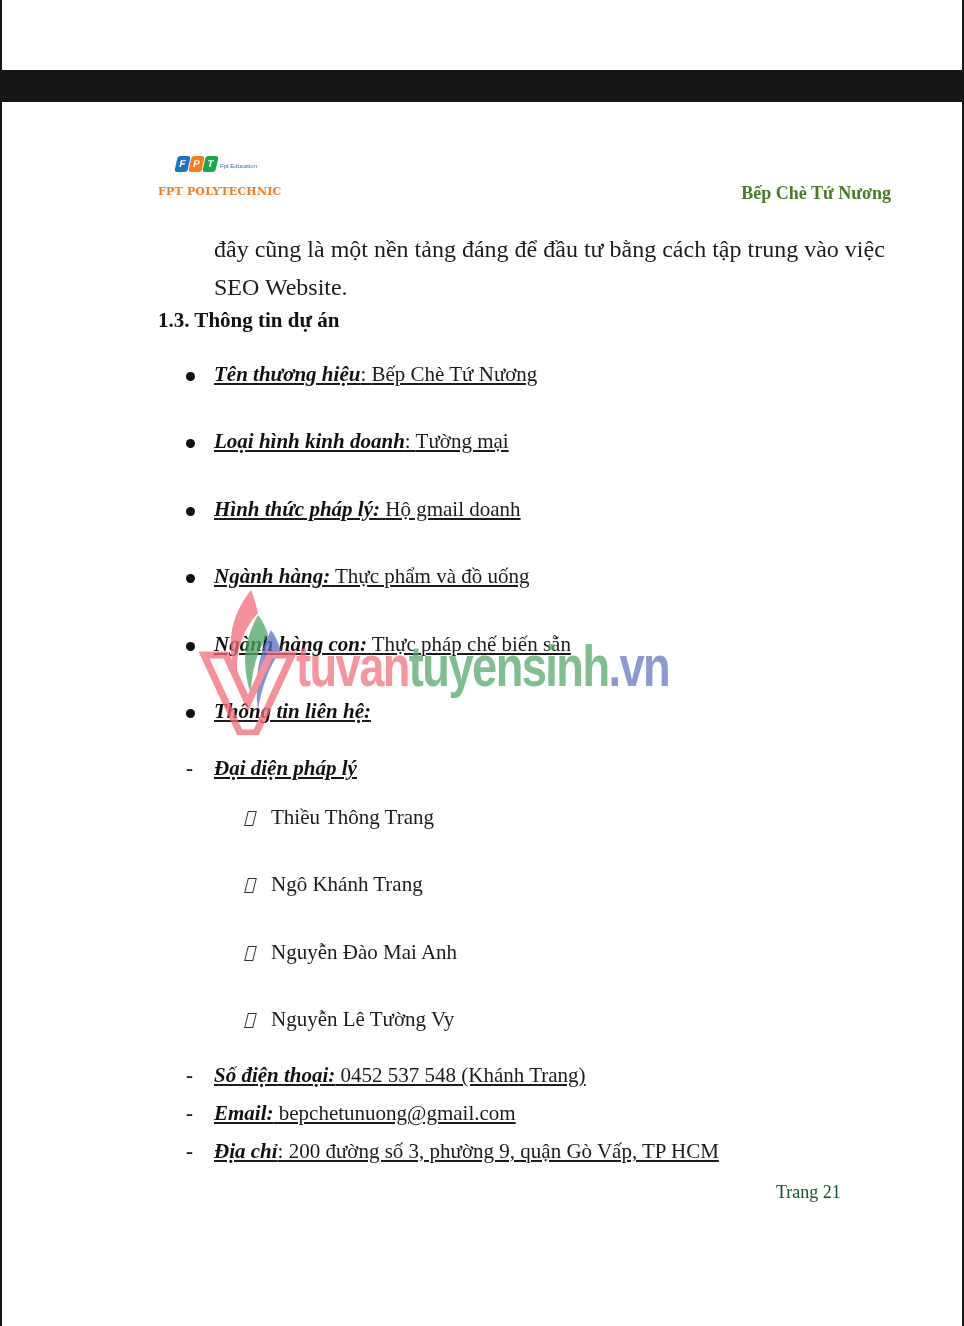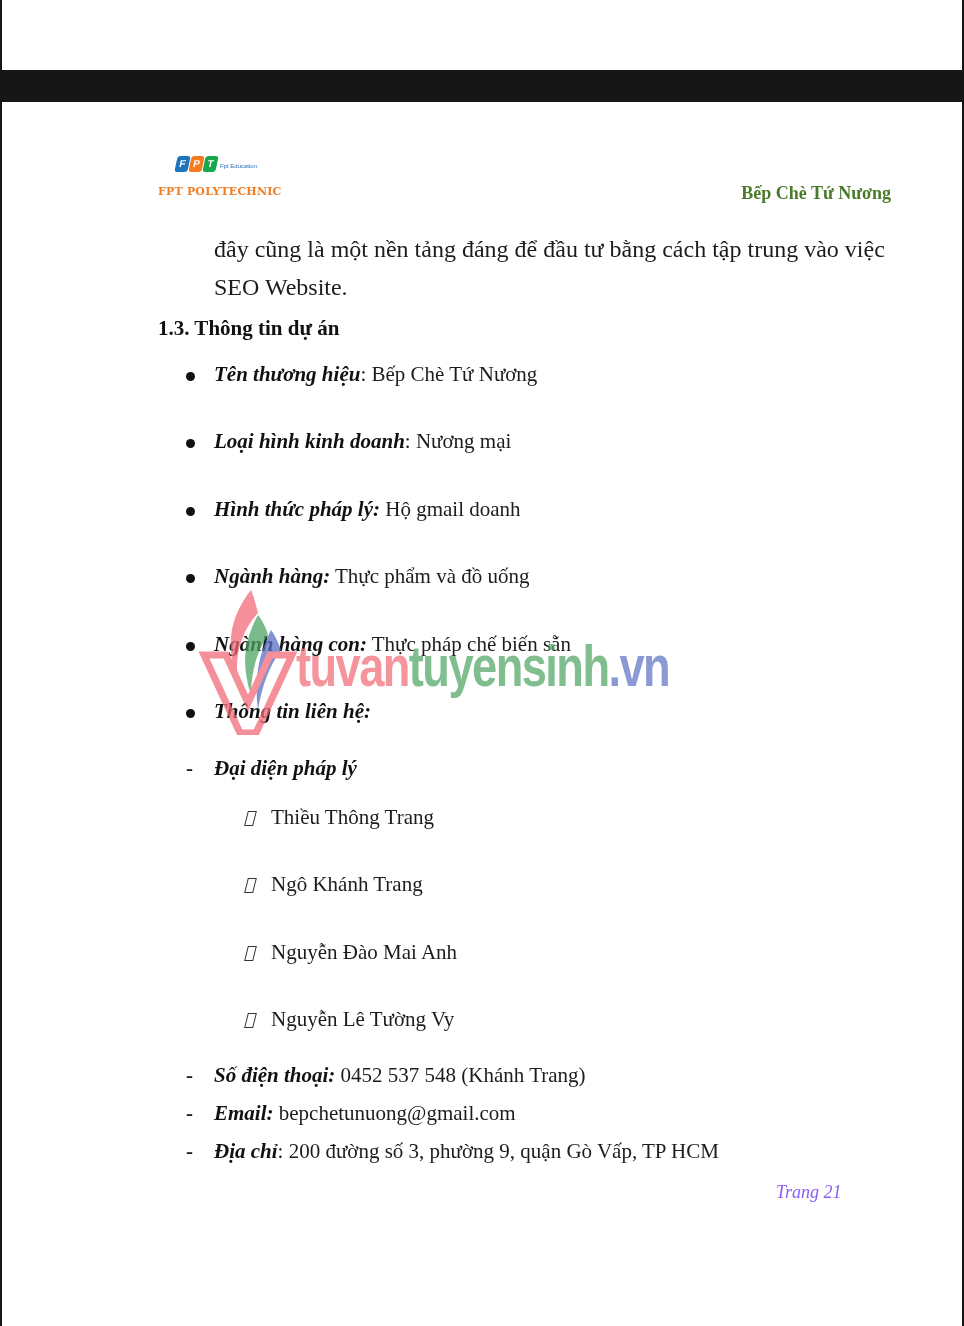--- a/index.html
+++ b/index.html
@@ -37,43 +37,43 @@
     .header-title {
       position: absolute; right: 73px; top: 183px;
       font: bold 18px "Liberation Serif", serif; color: #4a7a2a; white-space: nowrap;
     }
 
     
     .para {
       position: absolute; left: 214px; font-size: 24px; white-space: nowrap; color: #1c1c1c;
     }
     .heading {
-      position: absolute; left: 158px; top: 316px;
+      position: absolute; left: 158px; top: 308px;
       font-size: 21px; font-weight: bold; white-space: nowrap; color: #111;
     }
     .bullet-row { position: absolute; left: 186px; font-size: 21px; white-space: nowrap; color: #1c1c1c; }
     .bullet-dot {
       position: absolute; left: 0; top: 10px; width: 9px; height: 9px; border-radius: 50%; background: #111;
     }
     .dash {
       position: absolute; left: 0; top: 0; font-weight: bold; width: 12px;
     }
-    .item-text { position: absolute; left: 28px; top: 0; }
+    .item-text { position: absolute; left: 28px; top: 0; text-decoration: underline; }
     .lbl { font-weight: bold; font-style: italic; color: #111; }
 
     .sub-row { position: absolute; left: 244px; font-size: 21px; white-space: nowrap; color: #1c1c1c; }
     .sub-icon {
       position: absolute; left: 2px; top: 6px; width: 9px; height: 15px;
       border: 1.2px solid #333; transform: skewX(-14deg);
     }
     .sub-text { position: absolute; left: 27px; top: 0; }
 
     .footer-page {
       position: absolute; left: 776px; top: 1182px;
-      font-size: 18px; font-style: italic; color: #8b5cf6; white-space: nowrap;
+      font-size: 18px; color: #14532d; white-space: nowrap;
     }
 
     
     .watermark { position: absolute; left: 196px; top: 585px; width: 500px; height: 150px; pointer-events: none; }
     .wm-text {
       position: absolute; left: 100px; top: 52px;
       font: bold 58px/1 "Liberation Sans", sans-serif; letter-spacing: -2px;
       transform: scaleX(0.78); transform-origin: left top; white-space: nowrap; opacity: 0.75;
     }
     .wm-red { color: #f4717e; }
@@ -104,21 +104,21 @@
 <div class="para" style="top:274px">SEO Website.</div>
 
 <div class="heading">1.3. Thông tin dự án</div>
 
 <div class="bullet-row" style="top:362px">
   <span class="bullet-dot"></span>
   <span class="item-text"><span class="lbl">Tên thương hiệu</span><span>: </span><span>Bếp Chè Tứ Nương</span></span>
 </div>
 <div class="bullet-row" style="top:429px">
   <span class="bullet-dot"></span>
-  <span class="item-text"><span class="lbl">Loại hình kinh doanh</span><span>: </span><span>Nương mại</span></span>
+  <span class="item-text"><span class="lbl">Loại hình kinh doanh</span><span>: </span><span>Tường mại</span></span>
 </div>
 <div class="bullet-row" style="top:497px">
   <span class="bullet-dot"></span>
   <span class="item-text"><span class="lbl">Hình thức pháp lý:</span><span> </span><span>Hộ gmail doanh</span></span>
 </div>
 <div class="bullet-row" style="top:564px">
   <span class="bullet-dot"></span>
   <span class="item-text"><span class="lbl">Ngành hàng:</span><span> </span><span>Thực phẩm và đồ uống</span></span>
 </div>
 <div class="bullet-row" style="top:632px">

